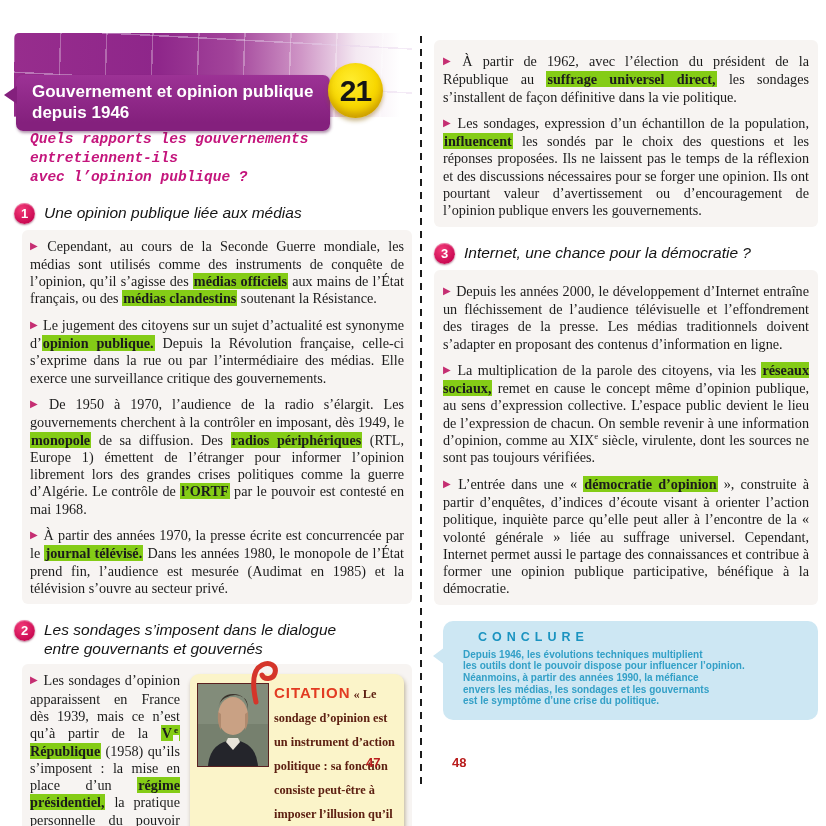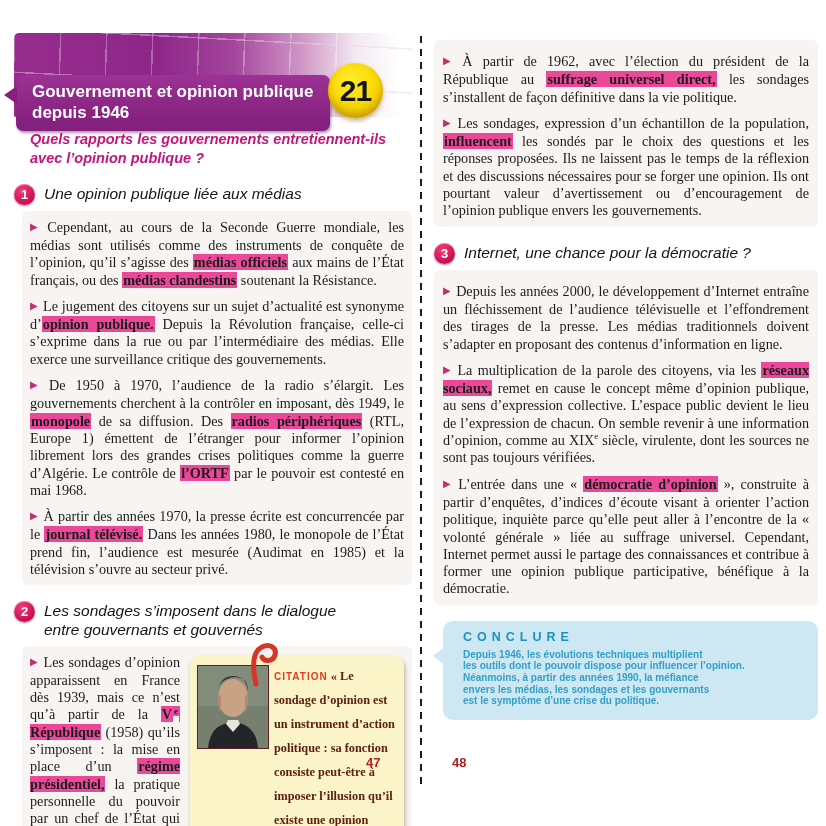--- a/index.html
+++ b/index.html
@@ -43,21 +43,21 @@
     position:absolute;left:314px;top:30px;width:55px;height:55px;z-index:3;
     border-radius:50%;
     background:radial-gradient(circle at 42% 32%,#ffec2e 0%,#f8d800 52%,#e3b200 100%);
     box-shadow:0 3px 4px rgba(140,100,0,.45),inset 0 -5px 7px rgba(175,125,0,.55);
     display:flex;align-items:center;justify-content:center;
     font-family:"Liberation Sans",sans-serif;font-weight:800;font-size:30px;color:#151515;
     letter-spacing:-1px;
   }
   .question{
     margin:13px 0 12px 16px;color:#c4157c;
-    font-family:Liberation Sans, sans-serif;font-weight:bold;font-style:italic;
+    font-family:Liberation Mono, monospace;font-weight:bold;font-style:italic;
     font-size:14.5px;line-height:1.3;white-space:pre-line;
   }
   
   .sec-head{display:flex;gap:9px;align-items:flex-start;margin:15px 0 6px 0;}
   .sec-num{
     flex:0 0 auto;width:21px;height:21px;border-radius:50%;margin-top:1px;
     background:radial-gradient(circle at 38% 32%,#f23a78 0%,#cb0a53 70%);
     box-shadow:0 1px 2px rgba(110,0,45,.55),inset 0 1px 1px rgba(255,255,255,.45);
     color:#fff;font-family:"Liberation Sans",sans-serif;font-weight:bold;
     font-size:13px;line-height:21px;text-align:center;
@@ -67,57 +67,57 @@
     font-size:15.5px;line-height:1.2;color:#141414;white-space:pre-line;padding-top:2px;
   }
   
   .panel{background:#f7f4f2;border-radius:6px;padding:8px 8px 5px 8px;margin-left:8px;}
   .para{
     font-size:14.2px;line-height:17.3px;color:#1b1b1b;text-align:justify;
     margin:0 0 9px 0;
   }
   .para:last-child{margin-bottom:2px;}
   .blt{color:#c52e72;font-size:10px;margin-right:5px;position:relative;top:-2px;}
-  .hl{background:#ec4899;font-weight:bold;padding:0 1px;}
+  .hl{background:#84cc16;font-weight:bold;padding:0 1px;}
   sup{font-size:9px;line-height:0;}
   
   .cite-box{
     float:right;width:198px;margin:2px 0 6px 10px;position:relative;
     background:#fbf4c9;border-radius:9px;padding:8px 8px 8px 8px;
     box-shadow:1px 3px 4px rgba(110,90,35,.45);
     min-height:112px;
   }
   .cite-photo{
     position:absolute;left:7px;top:9px;width:70px;height:82px;
     border:1px solid #5a2020;background:#76806e;overflow:hidden;
   }
   .cite-content{margin-left:76px;}
   .cite-label{
     color:#e23b22;font-family:"Liberation Sans",sans-serif;font-weight:bold;
-    font-size:10px;letter-spacing:1px;margin-right:3px;text-align:right;
+    font-size:15px;letter-spacing:1px;margin-right:3px;text-align:right;
   }
   .cite-quote{font-weight:bold;font-size:12.3px;line-height:24px;color:#5d2012;}
   .cite-author{font-weight:bold;font-size:12.3px;line-height:15.3px;color:#5d2012;margin-top:10px;}
   .red-hook{position:absolute;left:60px;top:-14px;z-index:2;}
   
   .page-right{position:absolute;left:434px;top:40px;width:384px;}
   .panel-r{background:#f7f4f2;border-radius:6px;padding:13px 9px 5px 9px;}
   
   .conclude{
     position:relative;margin:16px 0 0 9px;background:#cde7f3;border-radius:10px;
     padding:9px 12px 13px 20px;
   }
   .conclude-tab{
     position:absolute;left:-10px;top:26px;width:0;height:0;
     border-top:9px solid transparent;border-bottom:9px solid transparent;
     border-right:12px solid #cde7f3;
   }
   .conclude-label{
     color:#1a93c0;font-family:"Liberation Sans",sans-serif;font-weight:bold;
-    font-size:12.5px;letter-spacing:5px;margin-bottom:5px;
+    font-size:12.5px;letter-spacing:5px;margin-bottom:5px;margin-left:15px;
   }
   .conclude-text{
     color:#33a0c7;font-family:"Liberation Sans",sans-serif;font-weight:bold;
     font-size:10px;line-height:1.17;white-space:pre-line;
   }
   
   .pnum{
     position:absolute;color:#b91c1c;font-family:"Liberation Sans",sans-serif;
     font-weight:bold;font-size:13px;z-index:5;
   }

